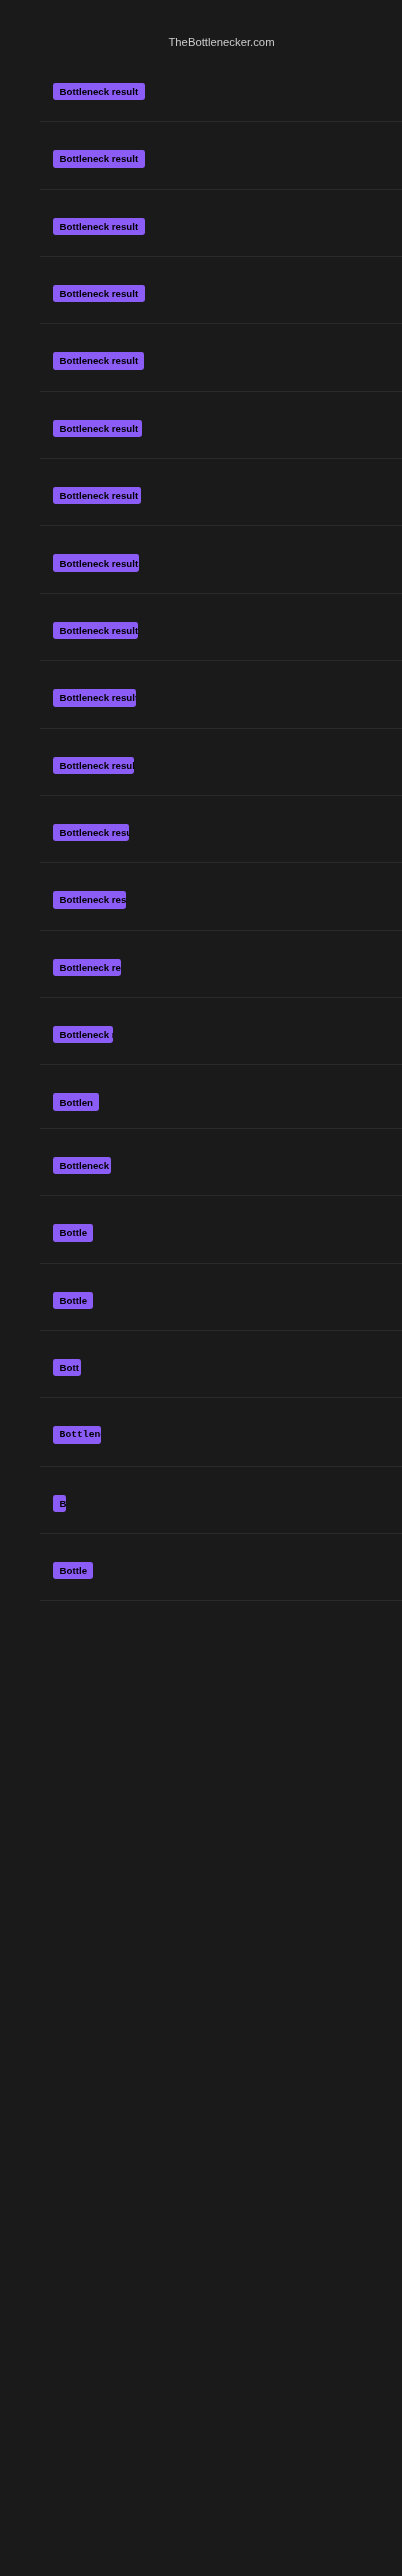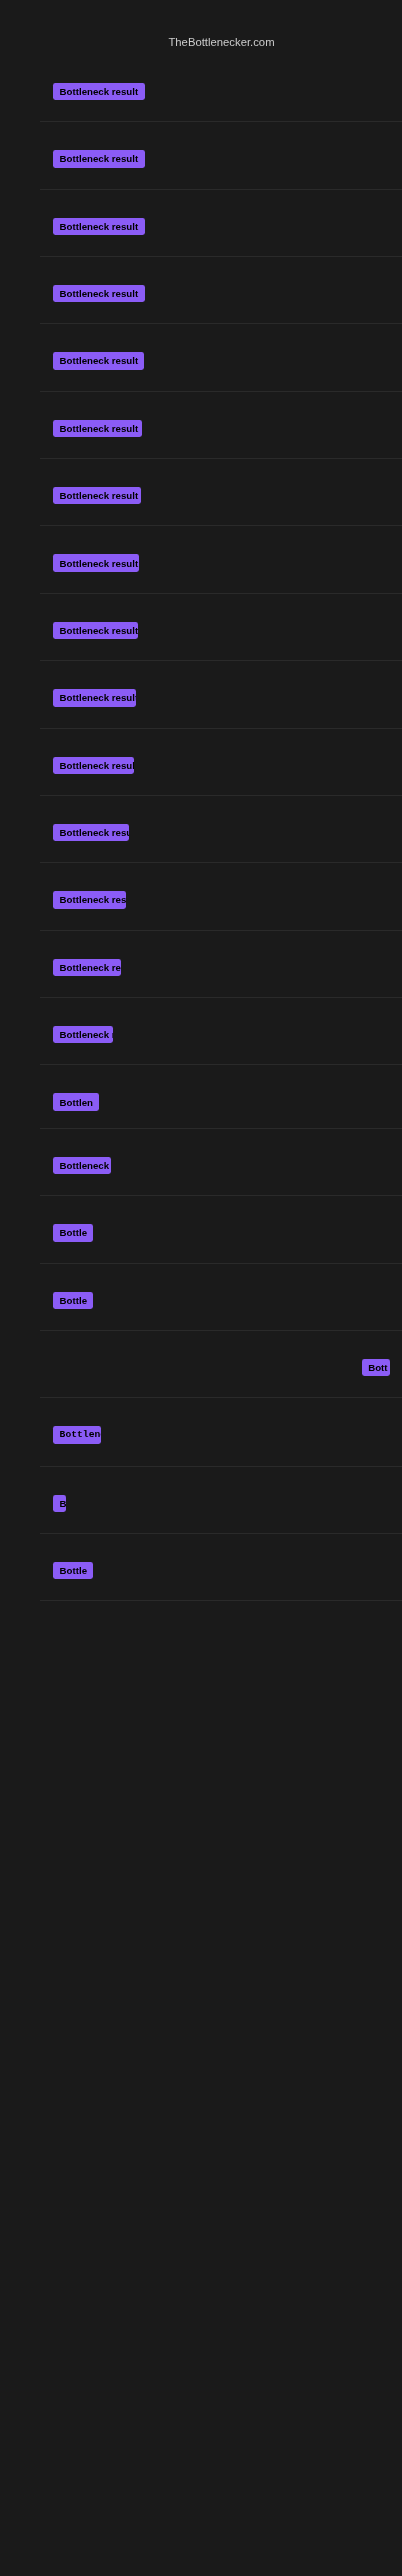--- a/index.html
+++ b/index.html
@@ -57,18 +57,18 @@
     <div class="result-row" style="padding-top: 8px; padding-bottom: 8px;"><span class="bottleneck-badge" style="max-width: 83px;">Bottleneck result</span></div>
     <div class="result-row" style="padding-top: 8px; padding-bottom: 8px;"><span class="bottleneck-badge" style="max-width: 81px;">Bottleneck result</span></div>
     <div class="result-row" style="padding-top: 8px; padding-bottom: 8px;"><span class="bottleneck-badge" style="max-width: 76px;">Bottleneck resul</span></div>
     <div class="result-row" style="padding-top: 8px; padding-bottom: 8px;"><span class="bottleneck-badge" style="max-width: 73px;">Bottleneck result</span></div>
     <div class="result-row" style="padding-top: 8px; padding-bottom: 8px;"><span class="bottleneck-badge" style="max-width: 68px;">Bottleneck resul</span></div>
     <div class="result-row" style="padding-top: 8px; padding-bottom: 8px;"><span class="bottleneck-badge" style="max-width: 60px;">Bottleneck r</span></div>
     <div class="result-row" style="padding-top: 8px; padding-bottom: 4px;"><span class="bottleneck-badge" style="max-width: 52px;">Bottlen</span></div>
     <div class="result-row" style="padding-top: 8px; padding-bottom: 8px;"><span class="bottleneck-badge" style="max-width: 58px;">Bottleneck</span></div>
     <div class="result-row" style="padding-top: 8px; padding-bottom: 8px;"><span class="bottleneck-badge" style="max-width: 40px;">Bottle</span></div>
     <div class="result-row" style="padding-top: 8px; padding-bottom: 8px;"><span class="bottleneck-badge" style="max-width: 40px;">Bottle</span></div>
-    <div class="result-row" style="padding-top: 8px; padding-bottom: 8px; text-align: right;"><span class="bottleneck-badge" style="max-width: 28px;">Bott</span></div>
+    <div class="result-row" style="padding-top: 8px; padding-bottom: 8px;"><span class="bottleneck-badge" style="max-width: 28px;">Bott</span></div>
     <div class="result-row" style="padding-top: 8px; padding-bottom: 8px; font-family: Liberation Mono, monospace;"><span class="bottleneck-badge" style="max-width: 48px;">Bottlene</span></div>
     <div class="result-row" style="padding-top: 8px; padding-bottom: 8px;"><span class="bottleneck-badge" style="max-width: 11.3px;">B</span></div>
     <div class="result-row" style="padding-top: 8px; padding-bottom: 8px;"><span class="bottleneck-badge" style="max-width: 40px;">Bottle</span></div>
   </div>
 
 
 </body></html>

